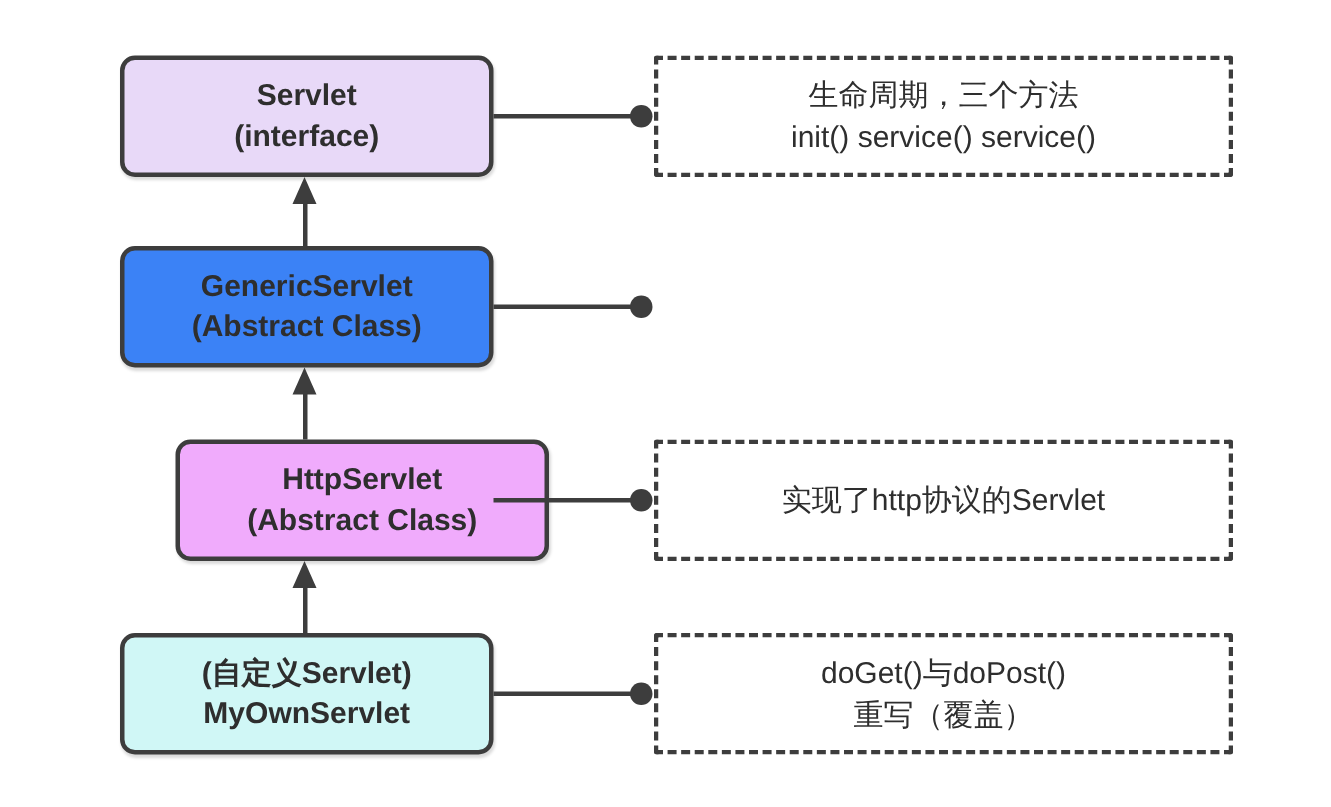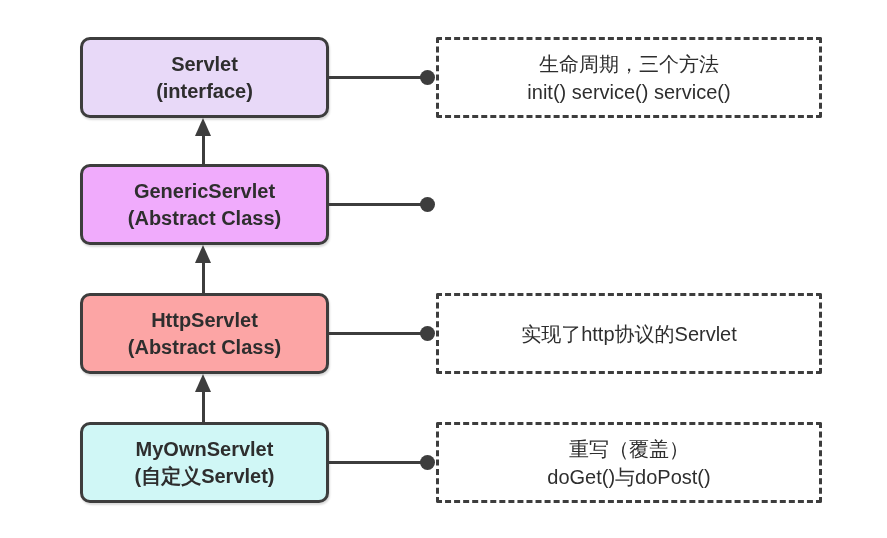--- a/index.html
+++ b/index.html
@@ -125,51 +125,51 @@
     </div>
     <div class="hline"></div>
     <div class="dot"></div>
     <div class="note">
       <div>生命周期，三个方法</div>
       <div>init() service() service()</div>
     </div>
   </div>
 
   <div class="row row2">
-    <div class="node" style="background: #f0abfc;">
+    <div class="node" style="background: #3b82f6;">
       <div>GenericServlet</div>
       <div>(Abstract Class)</div>
     </div>
     <div class="hline"></div>
     <div class="dot"></div>
   </div>
 
   <div class="row row3">
-    <div class="node" style="background: #fca5a5;">
+    <div class="node" style="background: #f0abfc; margin-left: 37px;">
       <div>HttpServlet</div>
       <div>(Abstract Class)</div>
     </div>
     <div class="hline"></div>
     <div class="dot"></div>
     <div class="note">
       <div>实现了http协议的Servlet</div>
 
     </div>
   </div>
 
   <div class="row row4">
     <div class="node" style="background: rgb(208, 247, 246);">
+      <div>(自定义Servlet)</div>
       <div>MyOwnServlet</div>
-      <div>(自定义Servlet)</div>
     </div>
     <div class="hline"></div>
     <div class="dot"></div>
     <div class="note">
+      <div>doGet()与doPost()</div>
       <div>重写（覆盖）</div>
-      <div>doGet()与doPost()</div>
     </div>
   </div>
 
   <div class="arrow arrow1">
     <div class="arrow-head"></div>
     <div class="arrow-line"></div>
   </div>
   <div class="arrow arrow2">
     <div class="arrow-head"></div>
     <div class="arrow-line"></div>

